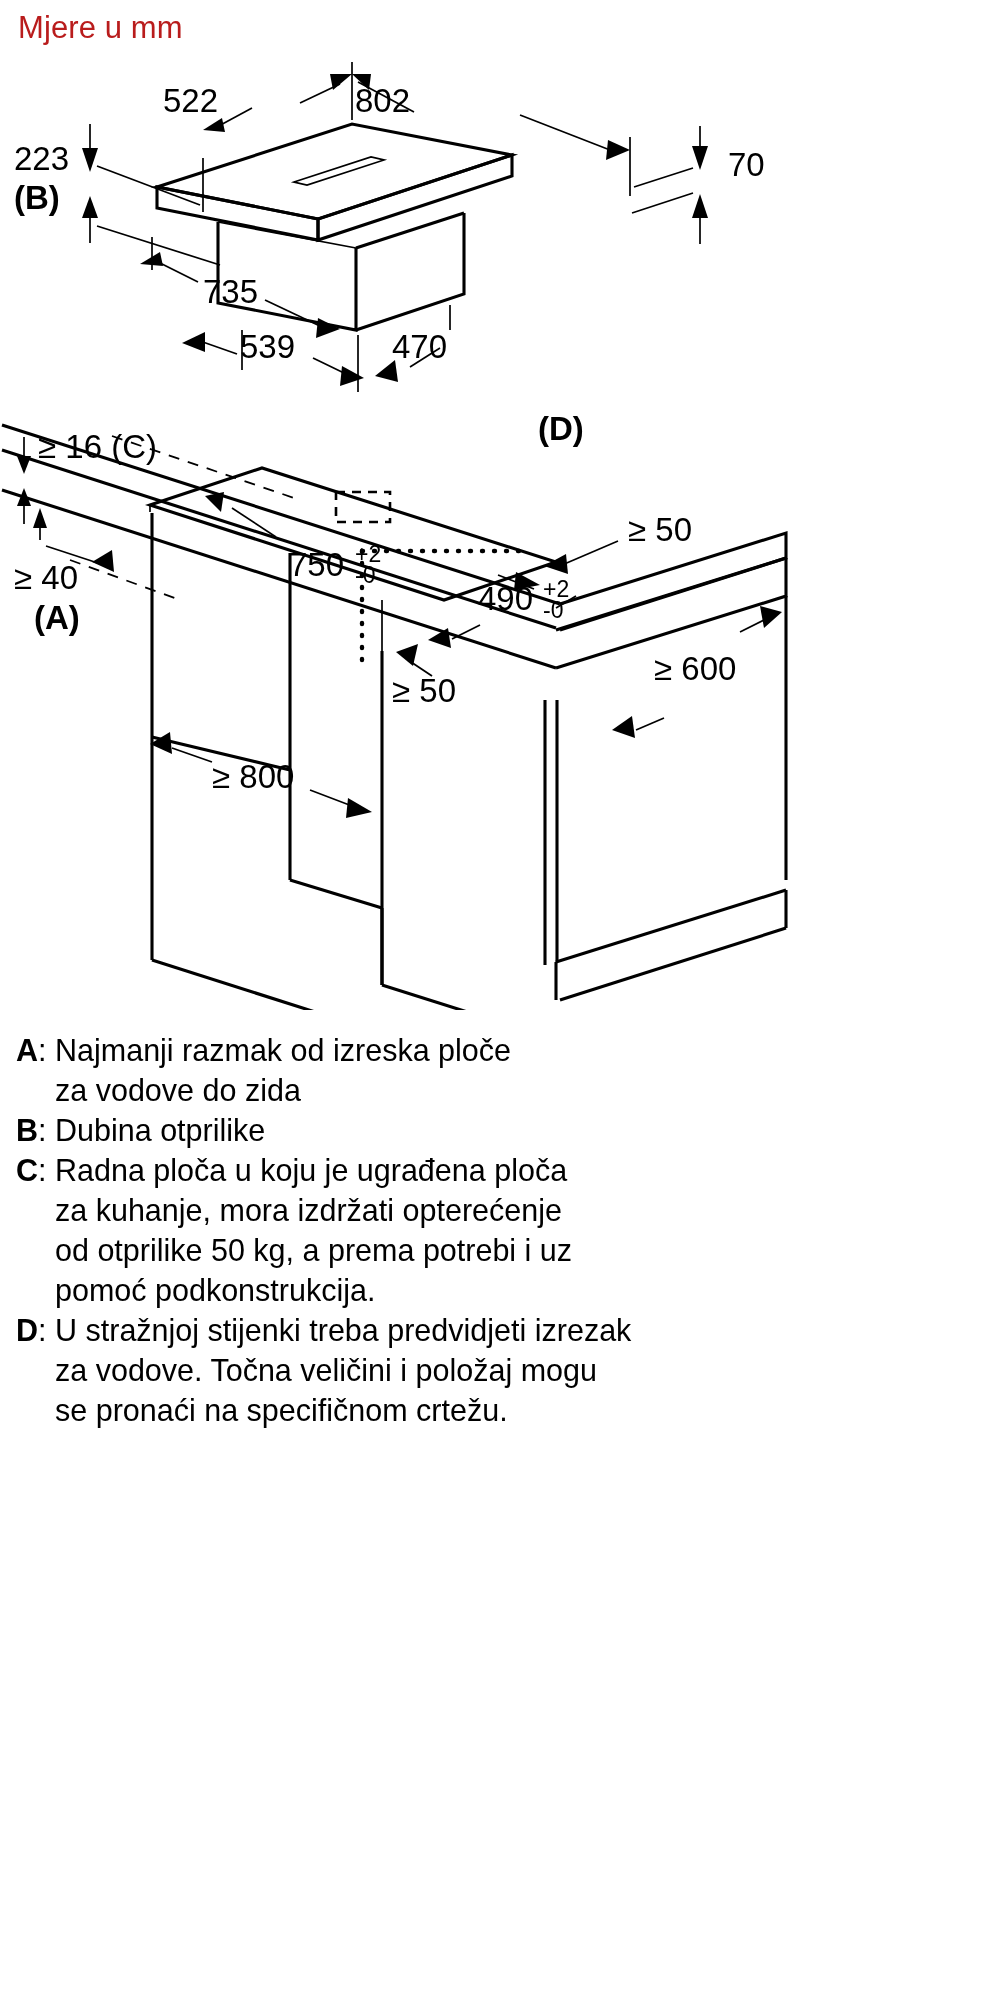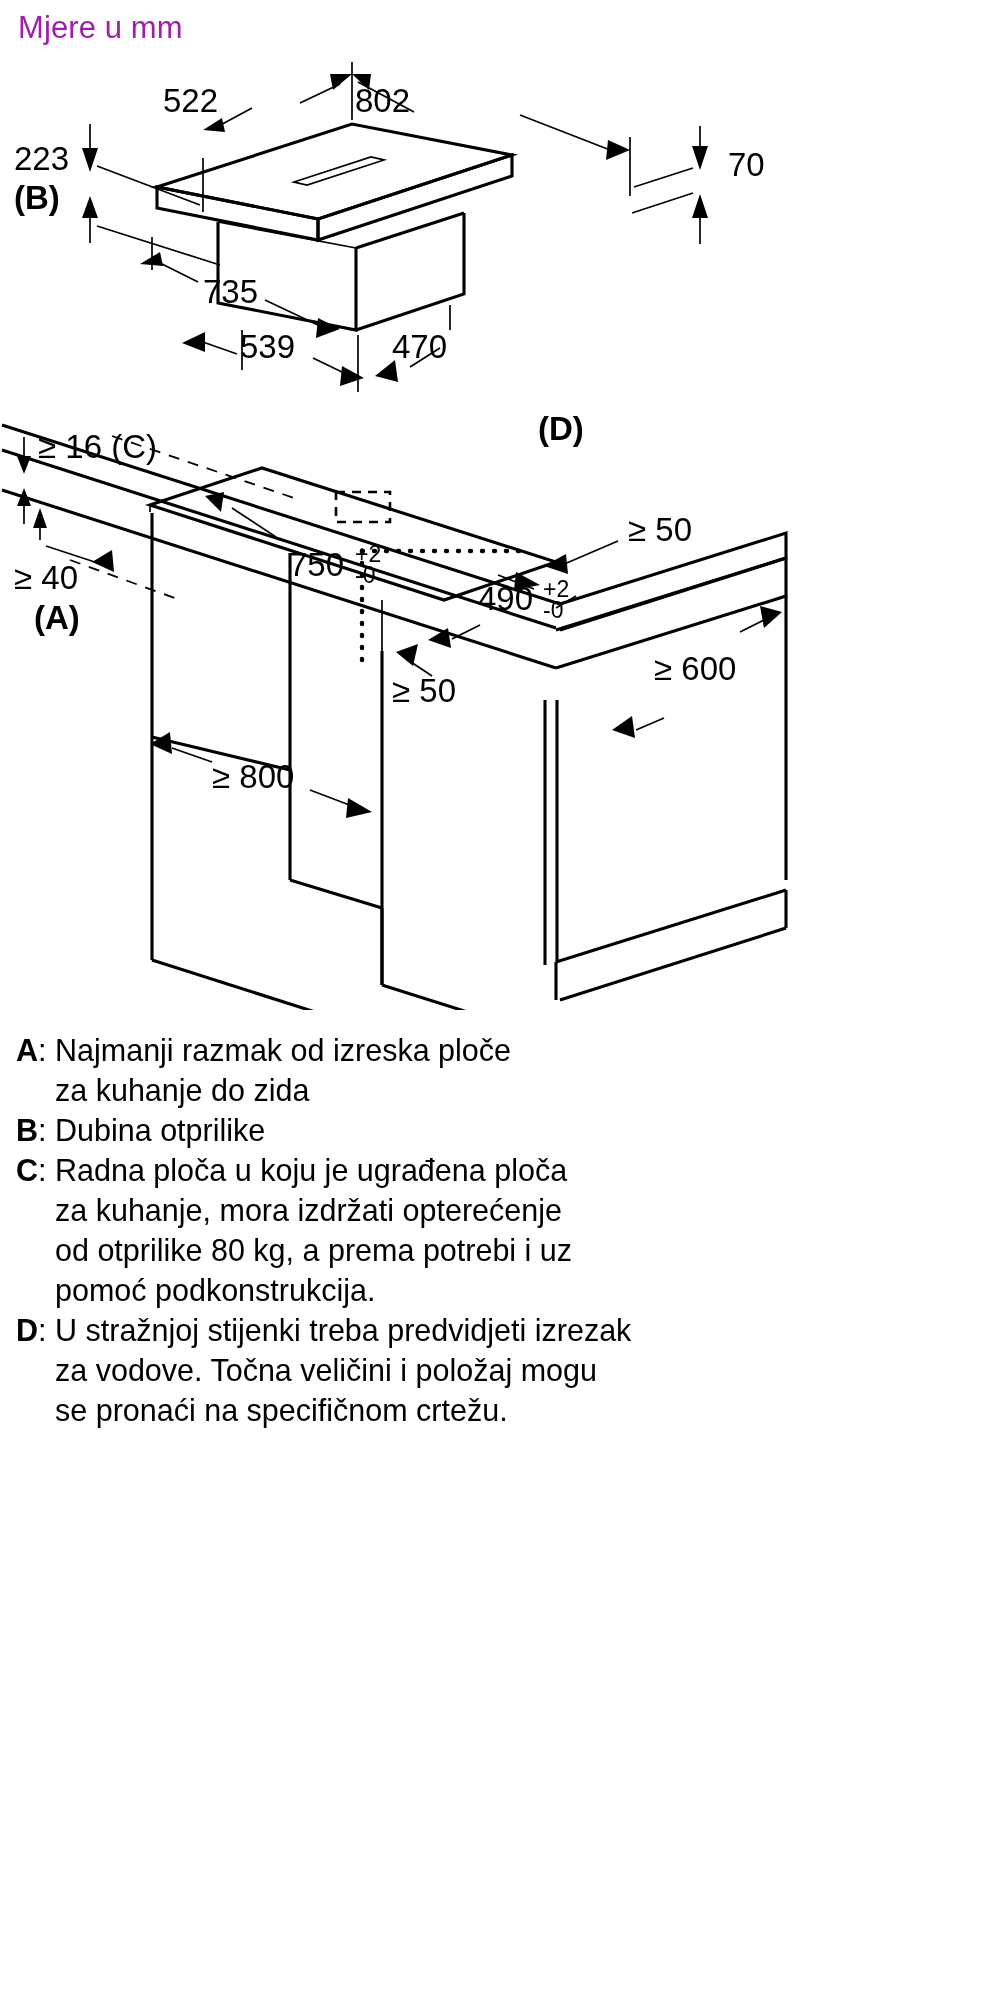--- a/index.html
+++ b/index.html
@@ -20,21 +20,21 @@
     width: 1000px;
     height: 2000px;
   }
   .unit-header {
     position: absolute;
     left: 18px;
     top: 8px;
     font-size: 31px;
     line-height: 40px;
     letter-spacing: 0.1px;
-    color: #a21caf;
+    color: #b91c1c;
   }
   svg.drawing {
     position: absolute;
     left: 0;
     top: 0;
     width: 1000px;
     height: 1010px;
   }
   .ln { fill: none; stroke: #000; stroke-width: 3.1; stroke-linejoin: miter; stroke-linecap: butt; }
   .ln-thin { fill: none; stroke: #000; stroke-width: 1.7; }
@@ -279,29 +279,29 @@
       <path class="ln-lead" d="M 310 790 L 352 806"></path>
       <path class="arrowhead" d="M 348 798 L 372 812 L 346 818 Z"></path>
       <text class="dimtext" x="212" y="788">≥ 800</text>
     </g>
 
   </svg>
 
   <div class="legend">
     <div class="legend-row">
       <span class="legend-key">A</span><span class="legend-colon">:</span>&nbsp;<span class="legend-body">Najmanji razmak od izreska ploče
-za kuhanje do zida</span>
+za vodove do zida</span>
     </div>
     <div class="legend-row">
       <span class="legend-key">B</span><span class="legend-colon">:</span>&nbsp;<span class="legend-body">Dubina otprilike</span>
     </div>
     <div class="legend-row">
       <span class="legend-key">C</span><span class="legend-colon">:</span>&nbsp;<span class="legend-body">Radna ploča u koju je ugrađena ploča
 za kuhanje, mora izdržati opterećenje
-od otprilike 80 kg, a prema potrebi i uz
+od otprilike 50 kg, a prema potrebi i uz
 pomoć podkonstrukcija.</span>
     </div>
     <div class="legend-row">
       <span class="legend-key">D</span><span class="legend-colon">:</span>&nbsp;<span class="legend-body">U stražnjoj stijenki treba predvidjeti izrezak
 za vodove. Točna veličini i položaj mogu
 se pronaći na specifičnom crtežu.</span>
     </div>
   </div>
 
 </div>

